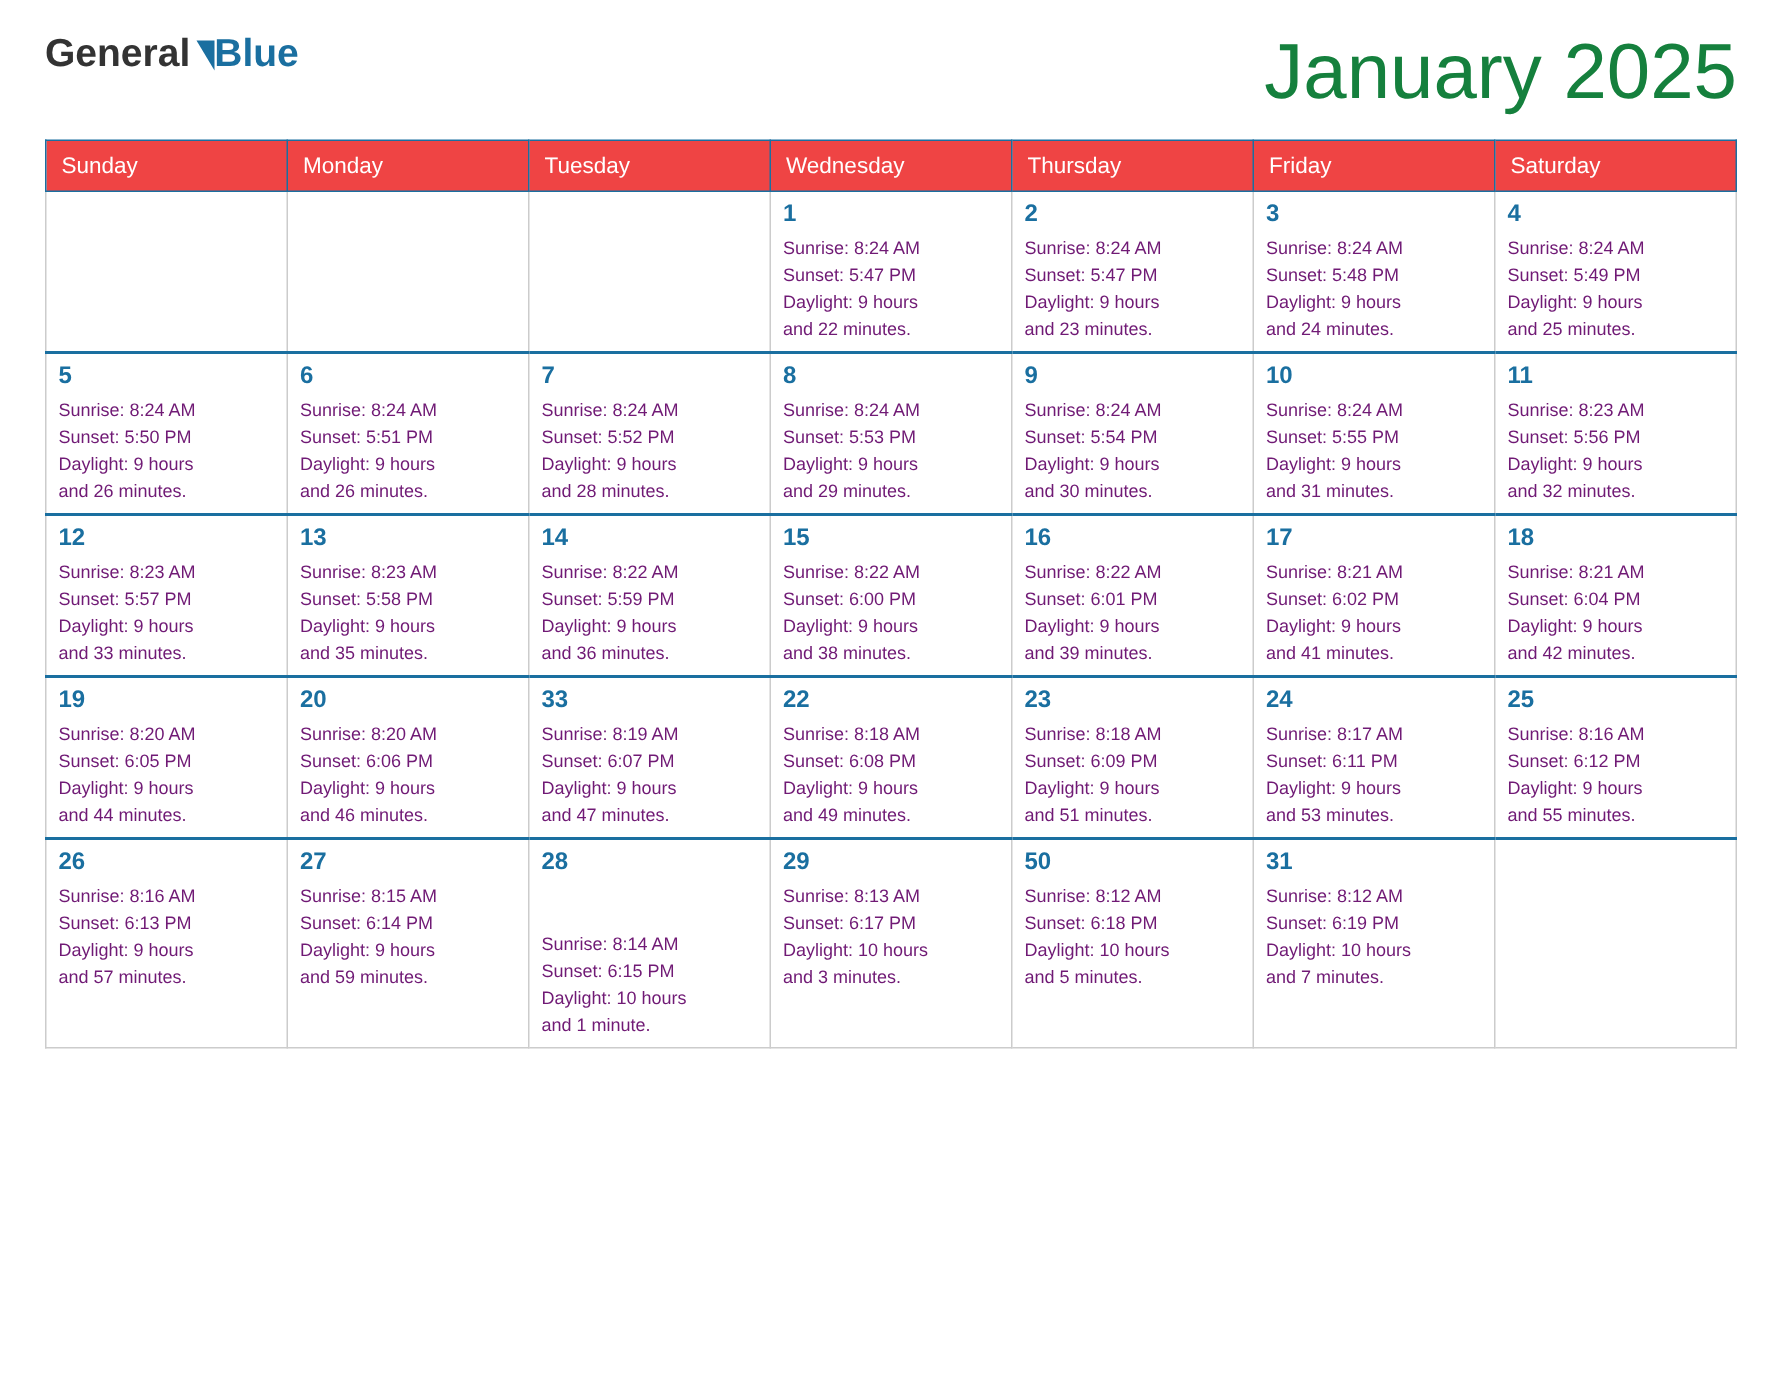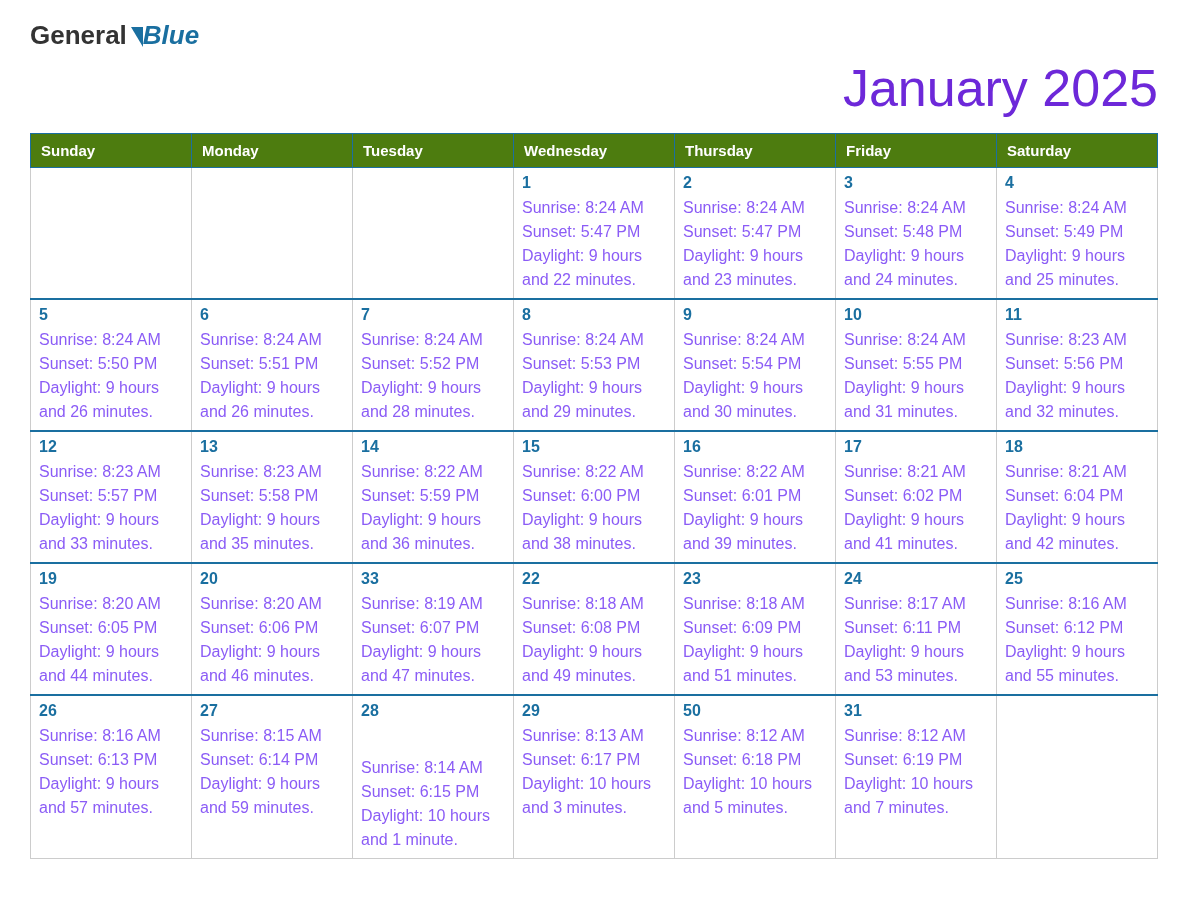--- a/index.html
+++ b/index.html
@@ -37,68 +37,66 @@
       border-right: 0px solid transparent;
       border-top: 20px solid #1a6fa0;
       margin-left: 4px;
       margin-top: 2px;
     }
     .logo-blue {
       font-size: 26px;
       font-weight: bold;
       color: #1a6fa0;
       margin-top: -4px;
-      font-style: italic;
     }
     .title-section {
       text-align: right;
     }
     .calendar-title {
       font-size: 52px;
       font-weight: normal;
-      color: #6d28d9;
+      color: #15803d;
       line-height: 1.1;
-      margin-top: 40px;
     }
     .calendar-subtitle {
       font-size: 22px;
       color: #444;
       margin-top: 4px;
     }
     .calendar {
       width: 100%;
       border-collapse: collapse;
       border: 1px solid #bbb;
     }
     .calendar th {
-      background-color: #4d7c0f;
+      background-color: #ef4444;
       color: #fff;
       font-size: 15px;
-      font-weight: bold;
+      font-weight: normal;
       padding: 8px 10px;
       text-align: left;
       border: 1px solid #1a6fa0;
     }
     .calendar td {
       border: 1px solid #ccc;
       vertical-align: top;
       padding: 6px 8px;
       width: calc(100% / 7);
       min-height: 100px;
     }
     .day-number {
       font-size: 16px;
       color: #1a6fa0;
       font-weight: bold;
       display: block;
       margin-bottom: 4px;
     }
     .day-info {
-      font-size: 16px;
-      color: #8b5cf6;
+      font-size: 12px;
+      color: #701a75;
       line-height: 1.5;
     }
     .empty-cell {
       background: #fff;
     }
     .row-separator td {
       border-top: 2px solid #1a6fa0;
     }
   </style>
 </head>

